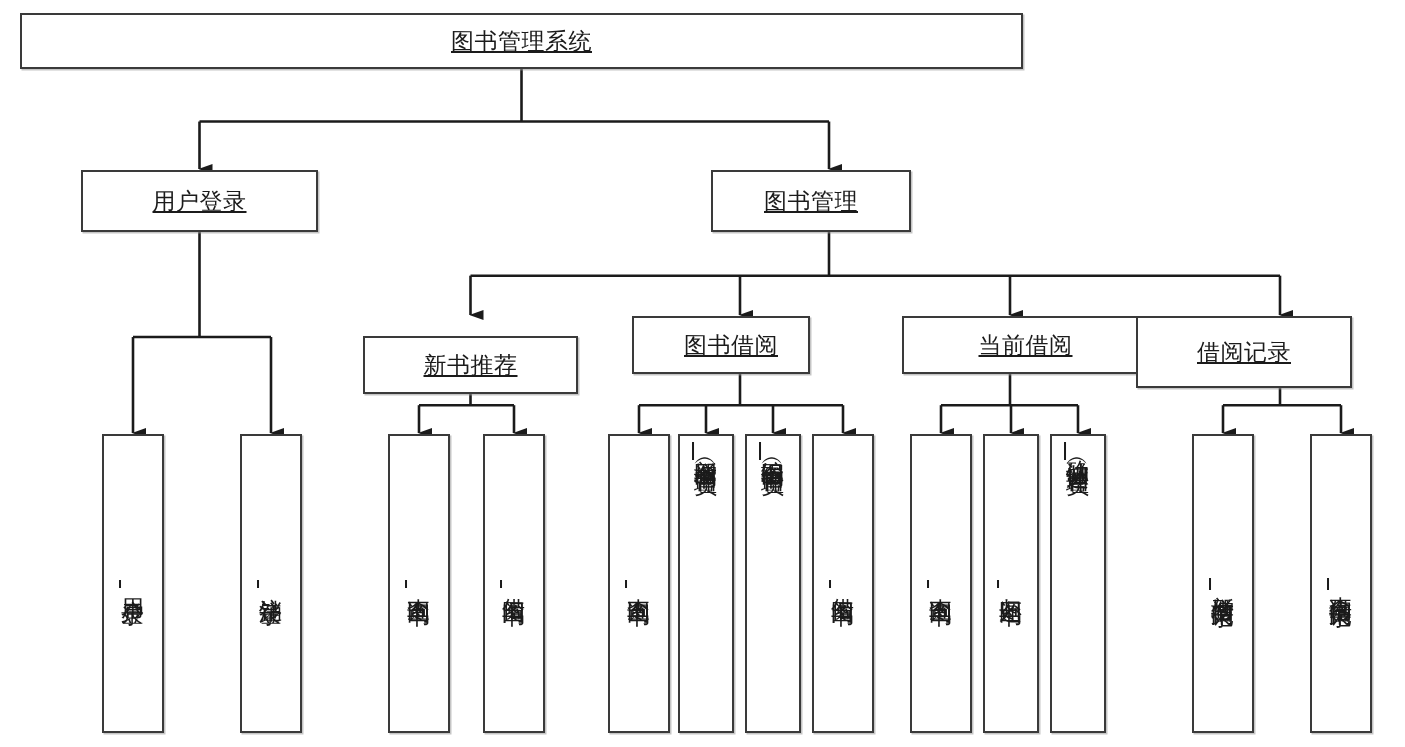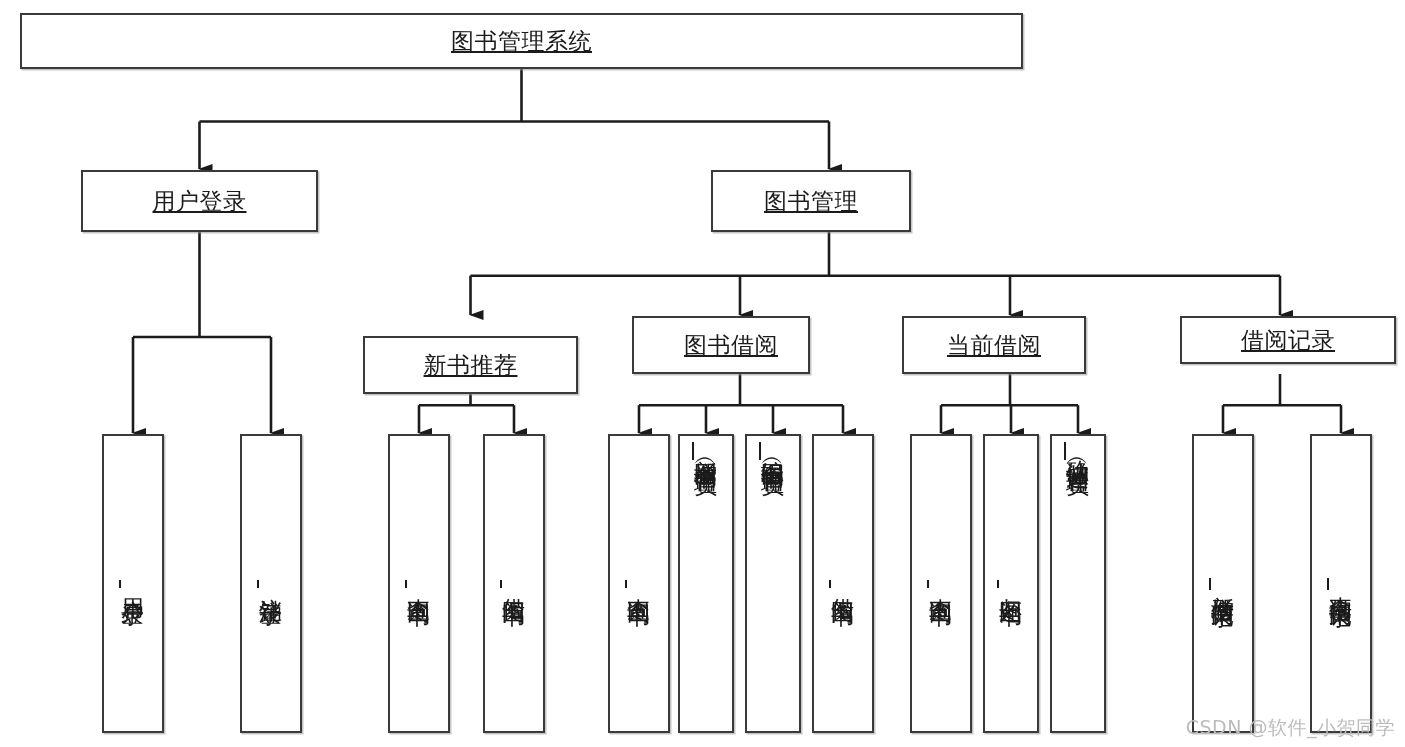--- a/index.html
+++ b/index.html
@@ -131,24 +131,24 @@
   <div class="node horiz" style="left: 711px; top: 170px; width: 200px; height: 62px;">
     <span class="lbl">图书管理</span>
   </div>
 
   <div class="node horiz" style="left: 363px; top: 316px; width: 215px; height: 58px; margin-top: 20px;">
     <span class="lbl">新书推荐</span>
   </div>
   <div class="node horiz" style="left: 632px; top: 316px; width: 178px; height: 58px; padding-left: 20px;">
     <span class="lbl">图书借阅</span>
   </div>
-  <div class="node horiz" style="left: 902px; top: 316px; width: 184px; height: 58px;">
+  <div class="node horiz" style="left: 902px; top: 316px; width: 247px; height: 58px;">
     <span class="lbl">当前借阅</span>
   </div>
-  <div class="node horiz" style="left: 1180px; top: 316px; width: 216px; height: 48px; text-align: right;">
+  <div class="node horiz" style="left: 1136px; top: 316px; width: 216px; height: 72px; text-align: right;">
     <span class="lbl">借阅记录</span>
   </div>
 
   <div class="node vert mid" style="left: 102px; top: 434px; width: 62px; height: 299px;">
     <span class="lbl">用户登录</span>
   </div>
   <div class="node vert mid" style="left: 240px; top: 434px; width: 62px; height: 299px;">
     <span class="lbl">注销登录</span>
   </div>
 
@@ -182,14 +182,13 @@
     <span class="lbl">确认归还（管理员）</span>
   </div>
 
   <div class="node vert mid" style="left: 1192px; top: 434px; width: 62px; height: 299px;">
     <span class="lbl">新增借阅记录</span>
   </div>
   <div class="node vert mid" style="left: 1310px; top: 434px; width: 62px; height: 299px;">
     <span class="lbl">查询借阅记录</span>
   </div>
 
-  <div class="watermark">CSDN @软件_小贺同学</div>
 </div>
 
 </body></html>

